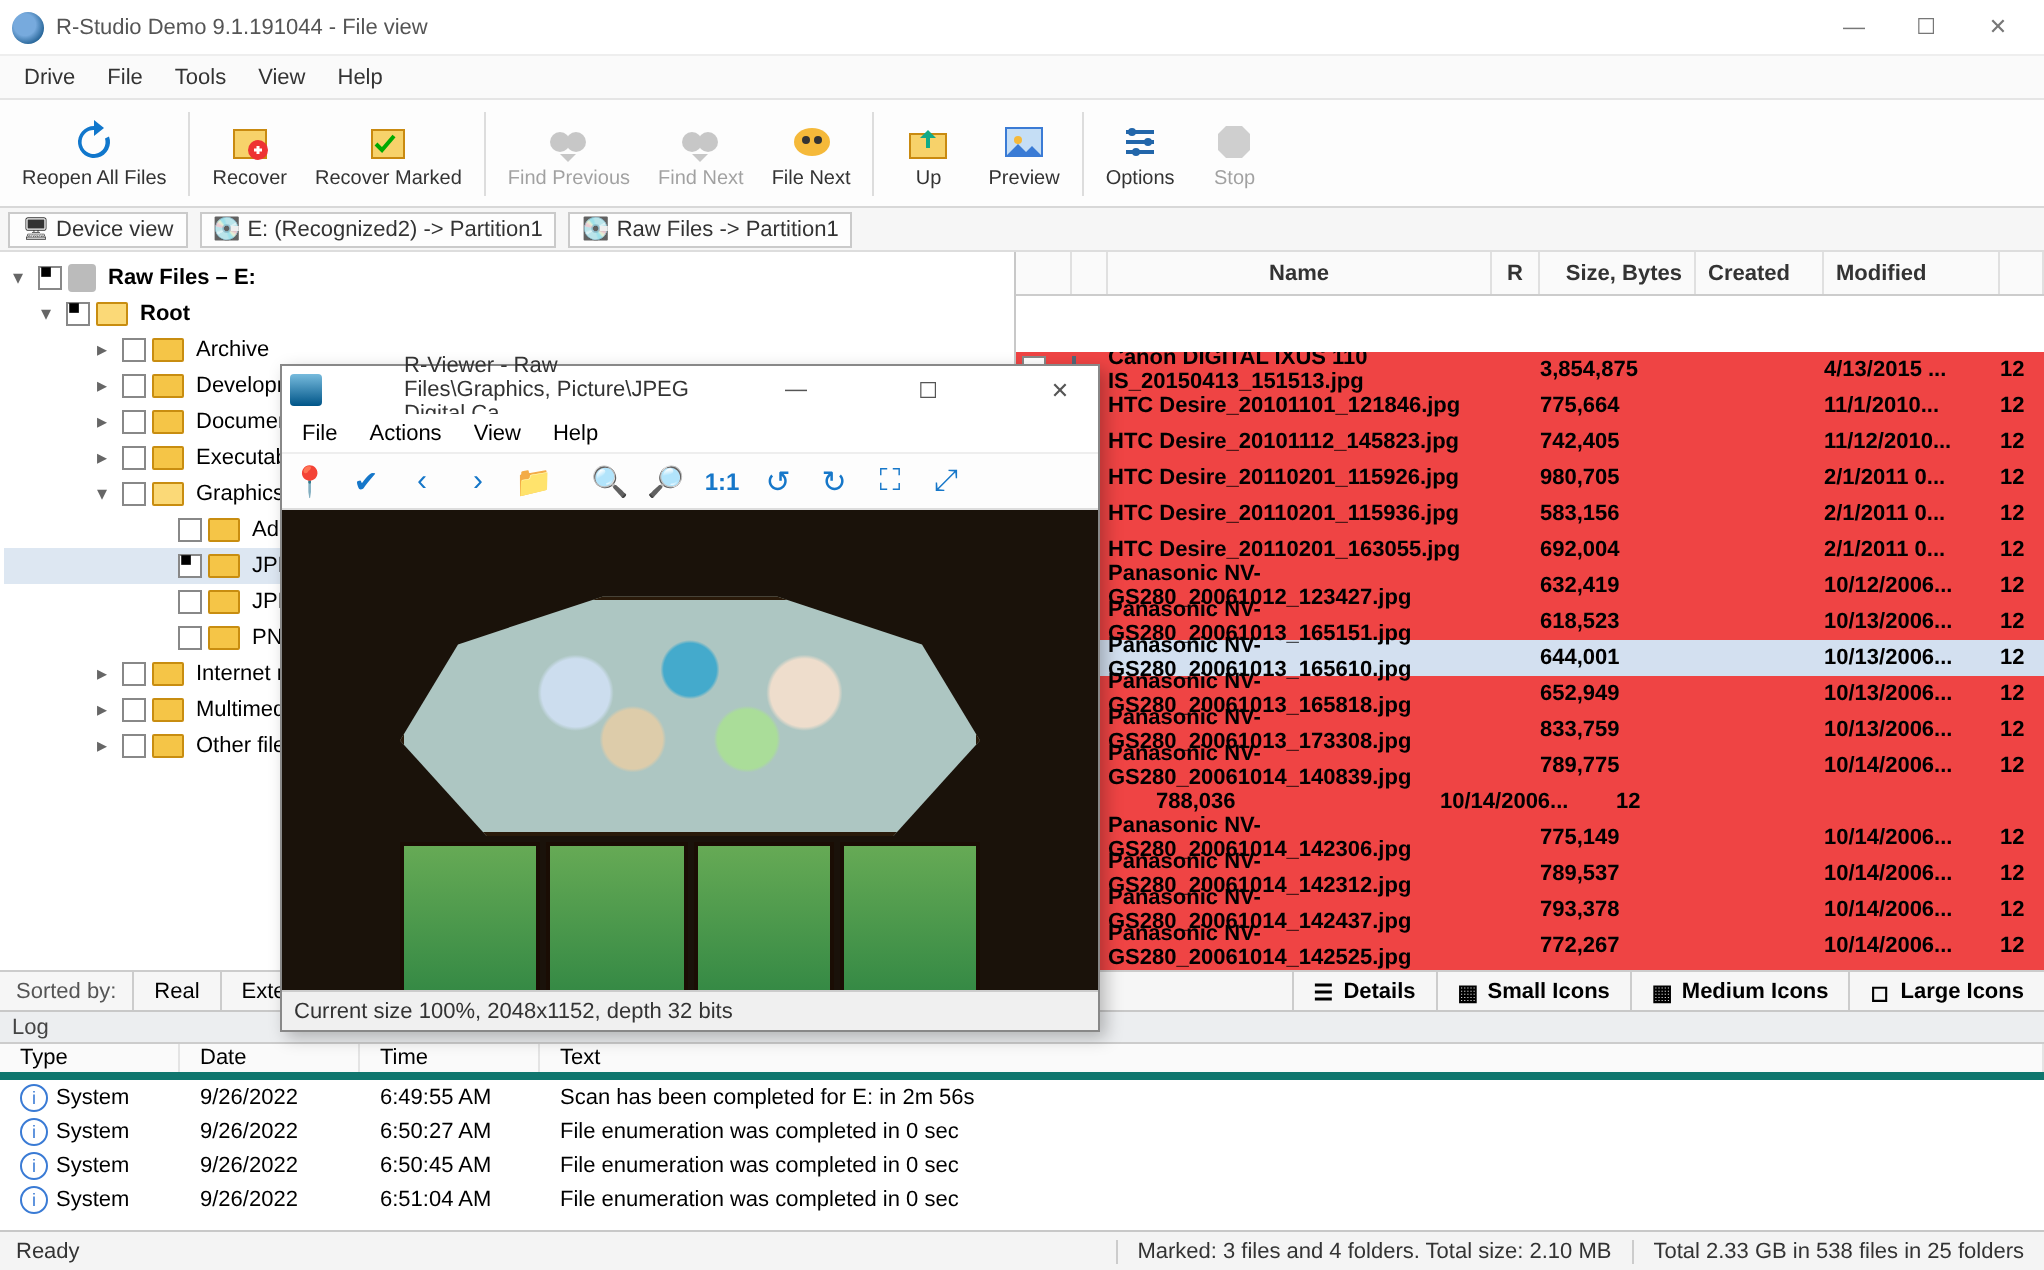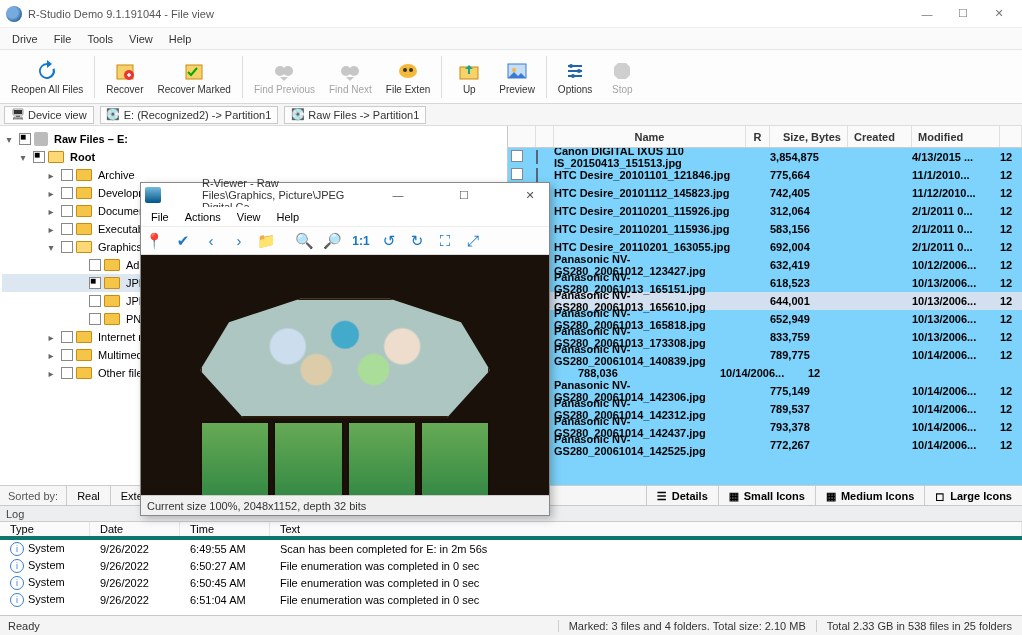--- a/index.html
+++ b/index.html
@@ -36,21 +36,21 @@
 .gridhead { height:22px; background:#fafafa; border-bottom:1px solid #ccc; display:flex; align-items:center; font-size:11px; color:#333; }
 .gridhead div { border-right:1px solid #e0e0e0; padding:0 6px; height:100%; display:flex; align-items:center; }
 .c-chk { width:28px; }
 .c-ic { width:18px; }
 .c-name { flex:1; }
 .c-r { width:24px; justify-content:center; }
 .c-size { width:78px; justify-content:flex-end; }
 .c-created { width:64px; }
 .c-mod { width:88px; }
 .c-last { width:22px; }
-.gridbody { flex:1; overflow:auto; background:#7dd3fc; }
+.gridbody { flex:1; overflow:auto; background:#ef4444;margin-top:28px; }
 .row { height:18px; display:flex; align-items:center; font-size:11px; }
 .row.sel { background:#d3e0f0; }
 .row .c-name { overflow:hidden; text-overflow:clip; }
 .dot { width:10px; height:10px; border-radius:50%; background:#2a9d2a; margin:0 auto; }
 .imtiny { width:14px; height:12px; background:linear-gradient(#9cc,#689); border:1px solid #567; }
 .viewbar { height:20px; border-top:1px solid #ccc; display:flex; align-items:center; background:#f6f6f6; font-size:11px; }
 .viewbar .lbl { padding:0 8px; color:#555; }
 .viewbar .spacer { flex:1; }
 .vbtn { display:flex; align-items:center; gap:3px; padding:0 10px; border-left:1px solid #ccc; height:100%; }
 .vbtn .vi { width:12px; height:12px; display:inline-block; }
@@ -158,21 +158,21 @@
       <span class="lb">Find Next</span>
     </div>
   <div class="tbtn">
       <span class="ic">
         <svg width="24" height="24">
           <ellipse cx="12" cy="12" rx="9" ry="7" fill="#f5b93a"></ellipse>
           <circle cx="9" cy="11" r="2" fill="#333"></circle>
           <circle cx="15" cy="11" r="2" fill="#333"></circle>
         </svg>
       </span>
-      <span class="lb">File Exten</span>
+      <span class="lb">File Next</span>
     </div>
   <div class="sep"></div>
   <div class="tbtn">
       <span class="ic">
         <svg width="24" height="24">
           <rect x="3" y="8" width="18" height="12" fill="#f7d26a" stroke="#c98a10"></rect>
           <path d="M12 6l-4 4h3v5h2v-5h3z" fill="#1a8"></path>
         </svg>
       </span>
       <span class="lb">Up</span>
@@ -359,21 +359,21 @@
           <div class="c-size">742,405</div>
           <div class="c-created"></div>
           <div class="c-mod">11/12/2010...</div>
           <div class="c-last">12</div>
         </div>
         <div class="row">
           <div class="c-chk"><span class="cb"></span></div>
           <div class="c-ic"><span class="imtiny"></span></div>
           <div class="c-name">HTC Desire_20110201_115926.jpg</div>
           <div class="c-r"><span class="dot"></span></div>
-          <div class="c-size">312,064</div>
+          <div class="c-size">980,705</div>
           <div class="c-created"></div>
           <div class="c-mod">2/1/2011 0...</div>
           <div class="c-last">12</div>
         </div>
         <div class="row">
           <div class="c-chk"><span class="cb"></span></div>
           <div class="c-ic"><span class="imtiny"></span></div>
           <div class="c-name">HTC Desire_20110201_115936.jpg</div>
           <div class="c-r"><span class="dot"></span></div>
           <div class="c-size">583,156</div>

